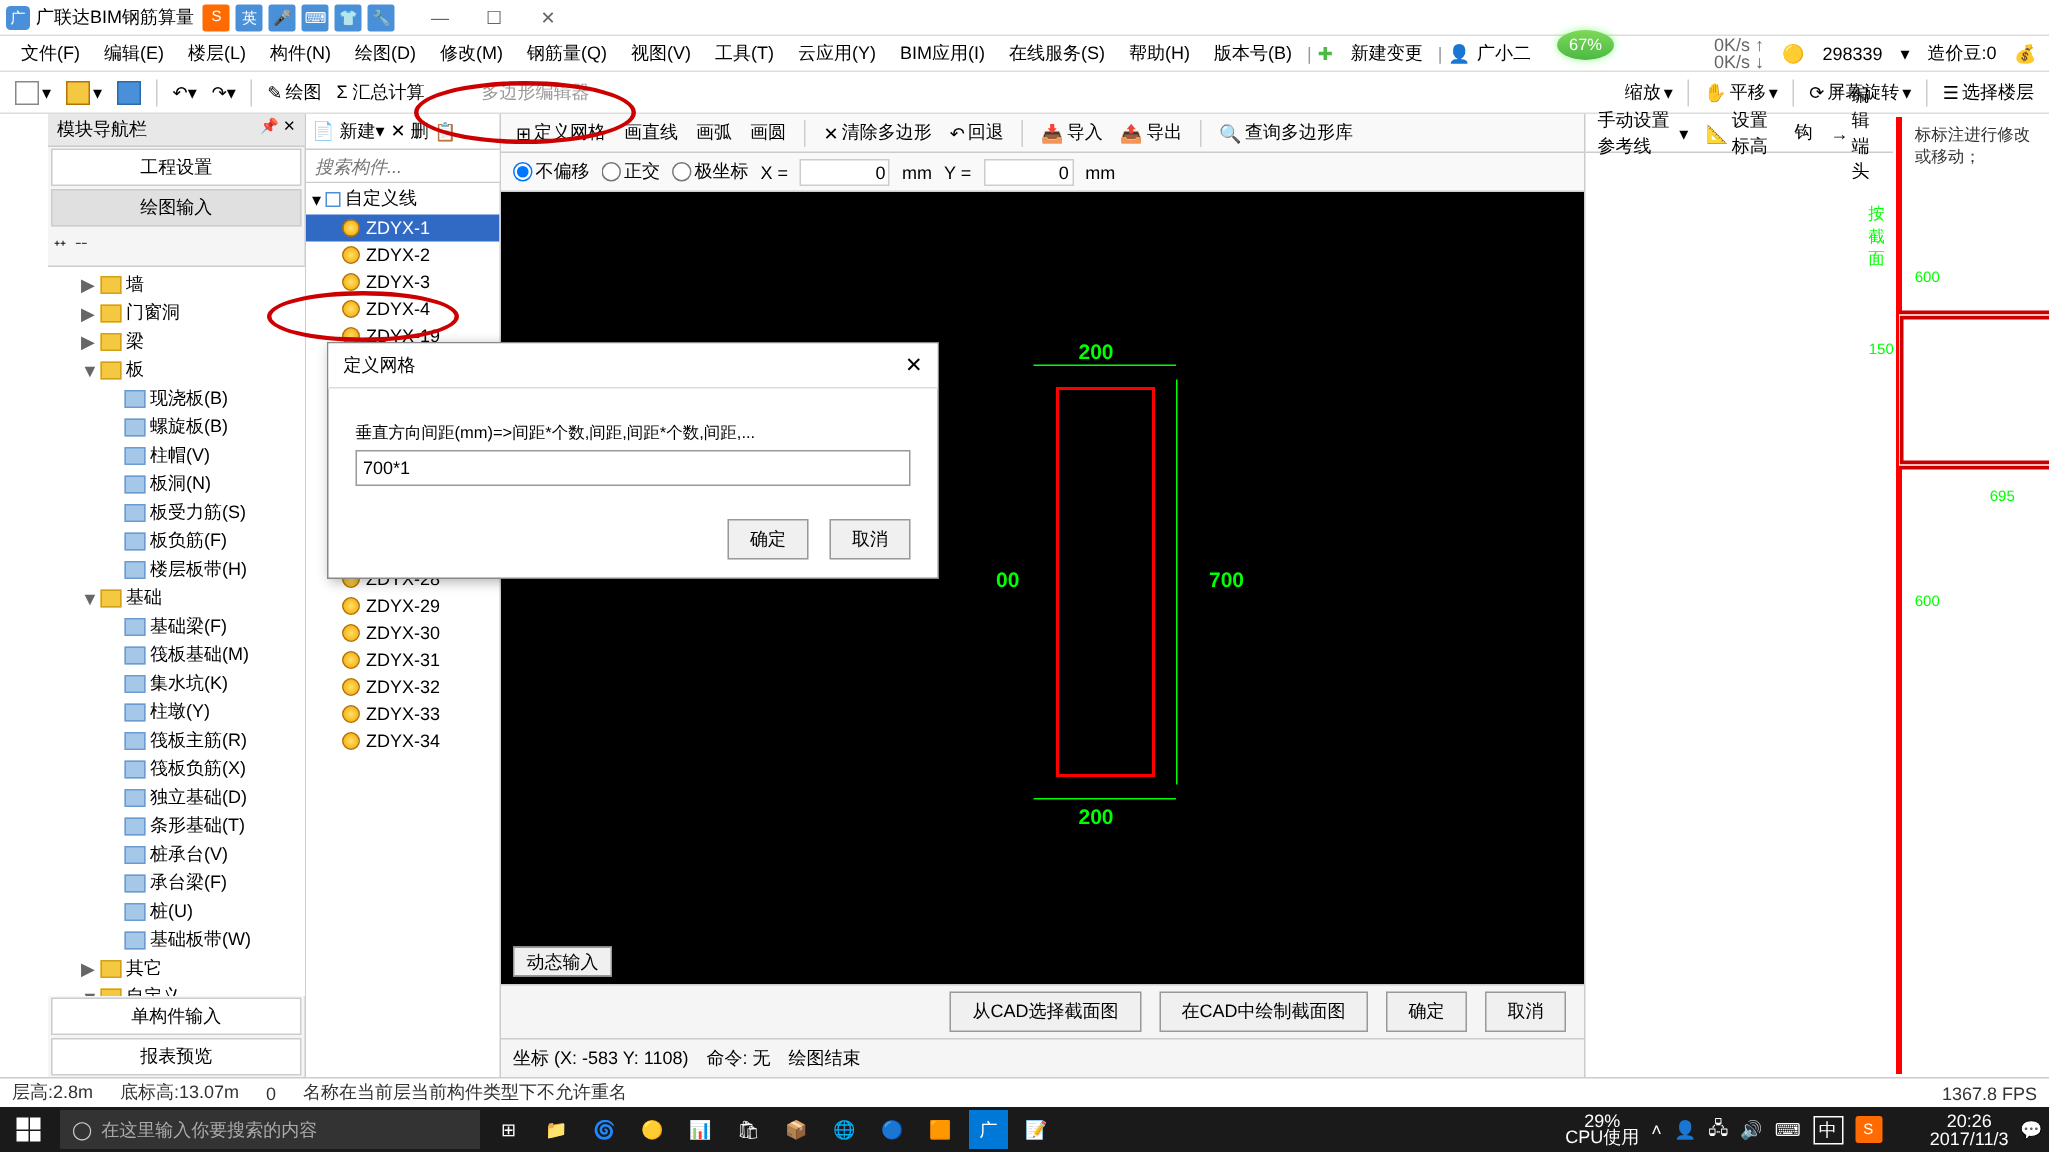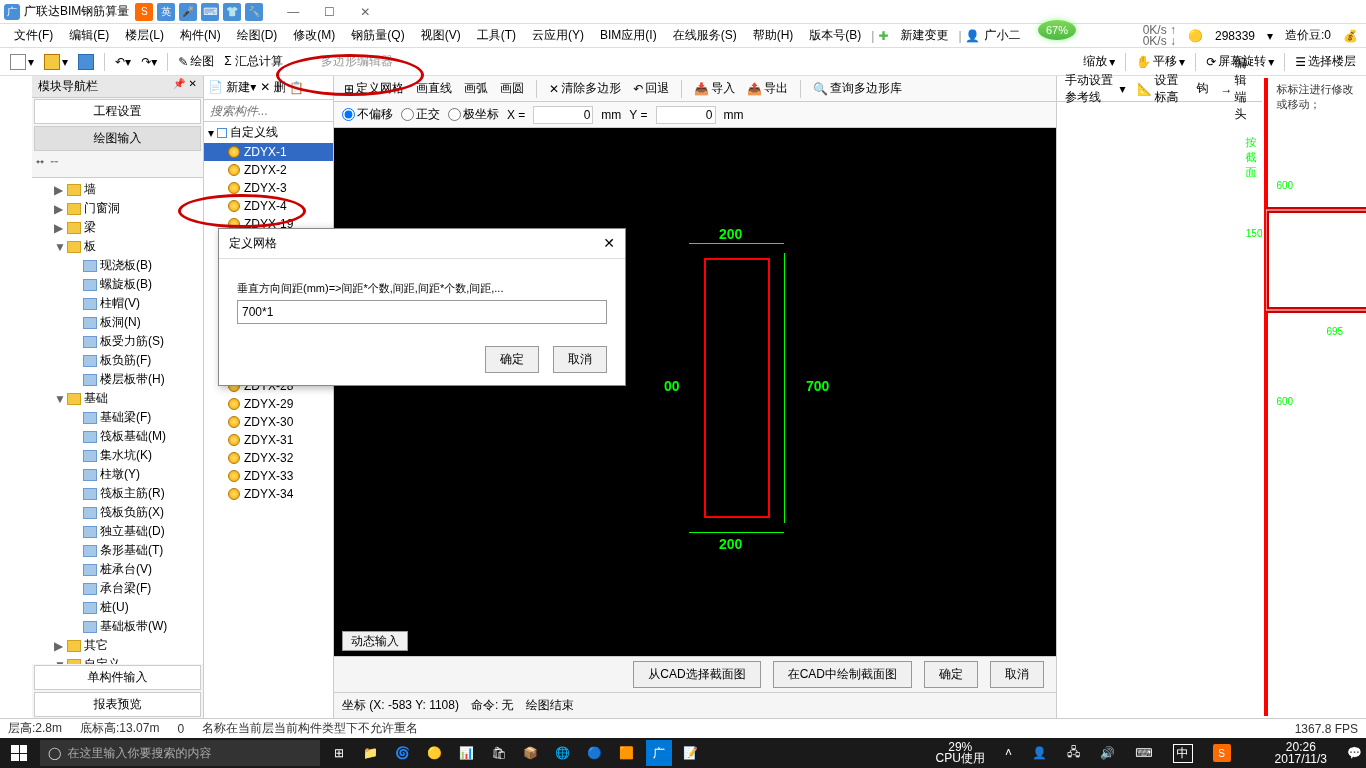--- a/index.html
+++ b/index.html
@@ -102,21 +102,21 @@
     .status-bar { height:20px; border-top:1px solid #ccc; display:flex; align-items:center; padding:0 8px; gap:18px; font-size:11px; color:#333; }
     .fps { margin-left:auto; }
     
     
     .taskbar { height:30px; background:#1a1a1a; display:flex; align-items:center; padding:0 4px; gap:6px; color:#fff; }
     .start-btn { width:30px; height:26px; display:flex; align-items:center; justify-content:center; }
     .win-logo { width:16px; height:16px; display:grid; grid-template:1fr 1fr/1fr 1fr; gap:1px; }
     .win-logo span { background:#fff; }
     .task-search { flex:0 0 280px; height:26px; background:#333; border:none; color:#ccc; padding:0 8px; display:flex; align-items:center; gap:6px;}
     .task-icon { width:26px; height:26px; display:flex; align-items:center; justify-content:center; }
-    .task-right { margin-left:auto; display:flex; align-items:center; gap:20px; font-size:10px; }
+    .task-right { margin-left:auto; display:flex; align-items:center; gap:8px; font-size:10px; }
     .task-time { text-align:center; line-height:12px;margin-left:24px; }
     
     
     .ico-new { background:#fff; border:1px solid #888; position:relative; }
     .ico-open { background:#f5c842; border:1px solid #b37400; }
     .ico-save { background:#4a90d9; border:1px solid #2a6bb0; }
   </style>
 </head>
 <body>
 

